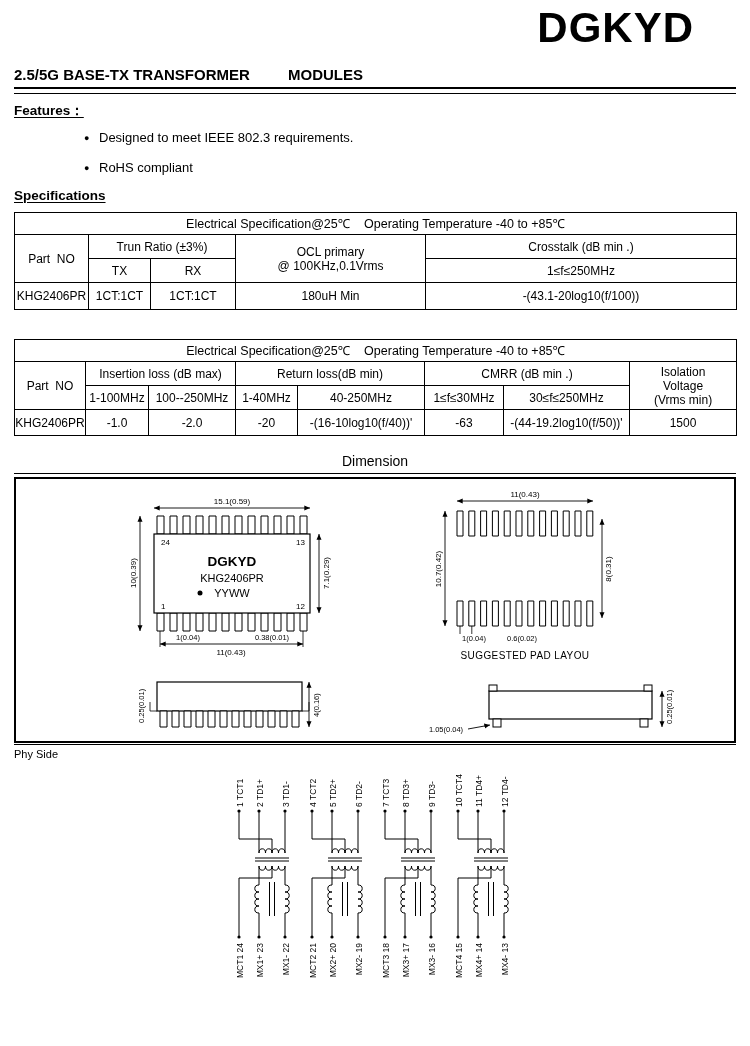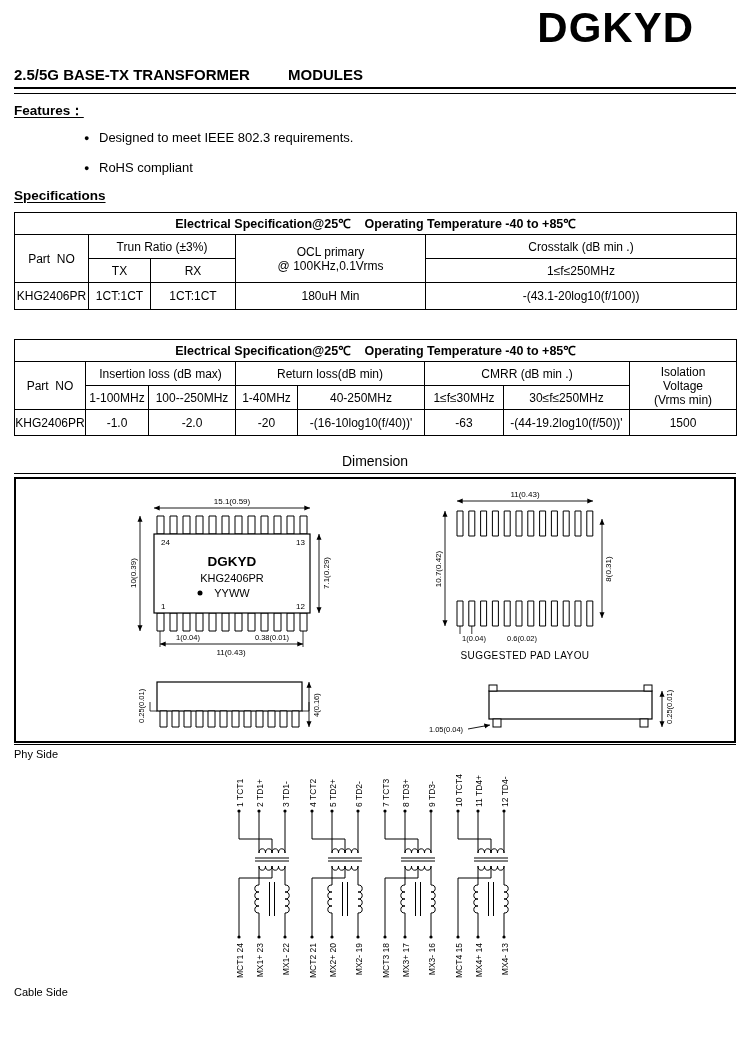--- a/index.html
+++ b/index.html
@@ -8,21 +8,21 @@
   .content{margin:15px 14px;width:722px;}
   .doc-title{margin-top:8px;font-weight:bold;font-size:15px;line-height:20px;}
   .doc-title .gap{margin-left:34px;}
   .tr1{margin-top:2px;border-top:2px solid #000;height:0;}
   .tr2{margin-top:4px;border-top:1px solid #000;height:0;}
   .sec-head{margin-top:8px;font-size:13.5px;font-weight:bold;text-decoration:underline;text-underline-offset:2px;line-height:17px;}
   .feat-item{margin:8px 0 0 70px;font-size:13px;line-height:21px;}
   .bullet{display:inline-block;width:15px;font-size:9px;vertical-align:1px;}
   table.spec{border-collapse:collapse;width:722px;margin-top:8px;table-layout:fixed;}
   table.spec td{border:1px solid #000;text-align:center;vertical-align:middle;font-size:12px;padding:0;overflow:hidden;}
-  table.spec .row-title td{font-size:12.5px;font-weight:bold;}
+  table.spec .row-title td{font-size:12.5px;}
   .pre{white-space:pre;}
   table.t2{margin-top:29px;}
   .big-head{margin-top:14px;font-size:14px;text-align:center;line-height:22px;}
   .rule{border-top:1px solid #000;height:0;margin-top:1px;}
   .dim-box{margin-top:3px;border:2px solid #000;height:262px;overflow:hidden;}
   .dim-box svg,.sch{display:block;}
   .dim-svg .pin{fill:#fff;stroke:#000;stroke-width:1;}
   .dim-svg .body{fill:#fff;stroke:#000;stroke-width:1.2;}
   .dim-svg .dl{stroke:#000;stroke-width:0.9;}
   .dim-svg .thin{stroke:#000;stroke-width:0.8;fill:none;}
@@ -281,16 +281,15 @@
         <text transform="translate(348,182) rotate(-90)">MX2- 19</text>
         <text transform="translate(375,182) rotate(-90)">MCT3 18</text>
         <text transform="translate(395,182) rotate(-90)">MX3+ 17</text>
         <text transform="translate(421,182) rotate(-90)">MX3- 16</text>
         <text transform="translate(448,182) rotate(-90)">MCT4 15</text>
         <text transform="translate(468,182) rotate(-90)">MX4+ 14</text>
         <text transform="translate(494,182) rotate(-90)">MX4- 13</text>
       </g>
     </svg>
 
-    <div class="side-label">Cable Side</div>
 
   </div>
 </div>
 
 </body></html>

